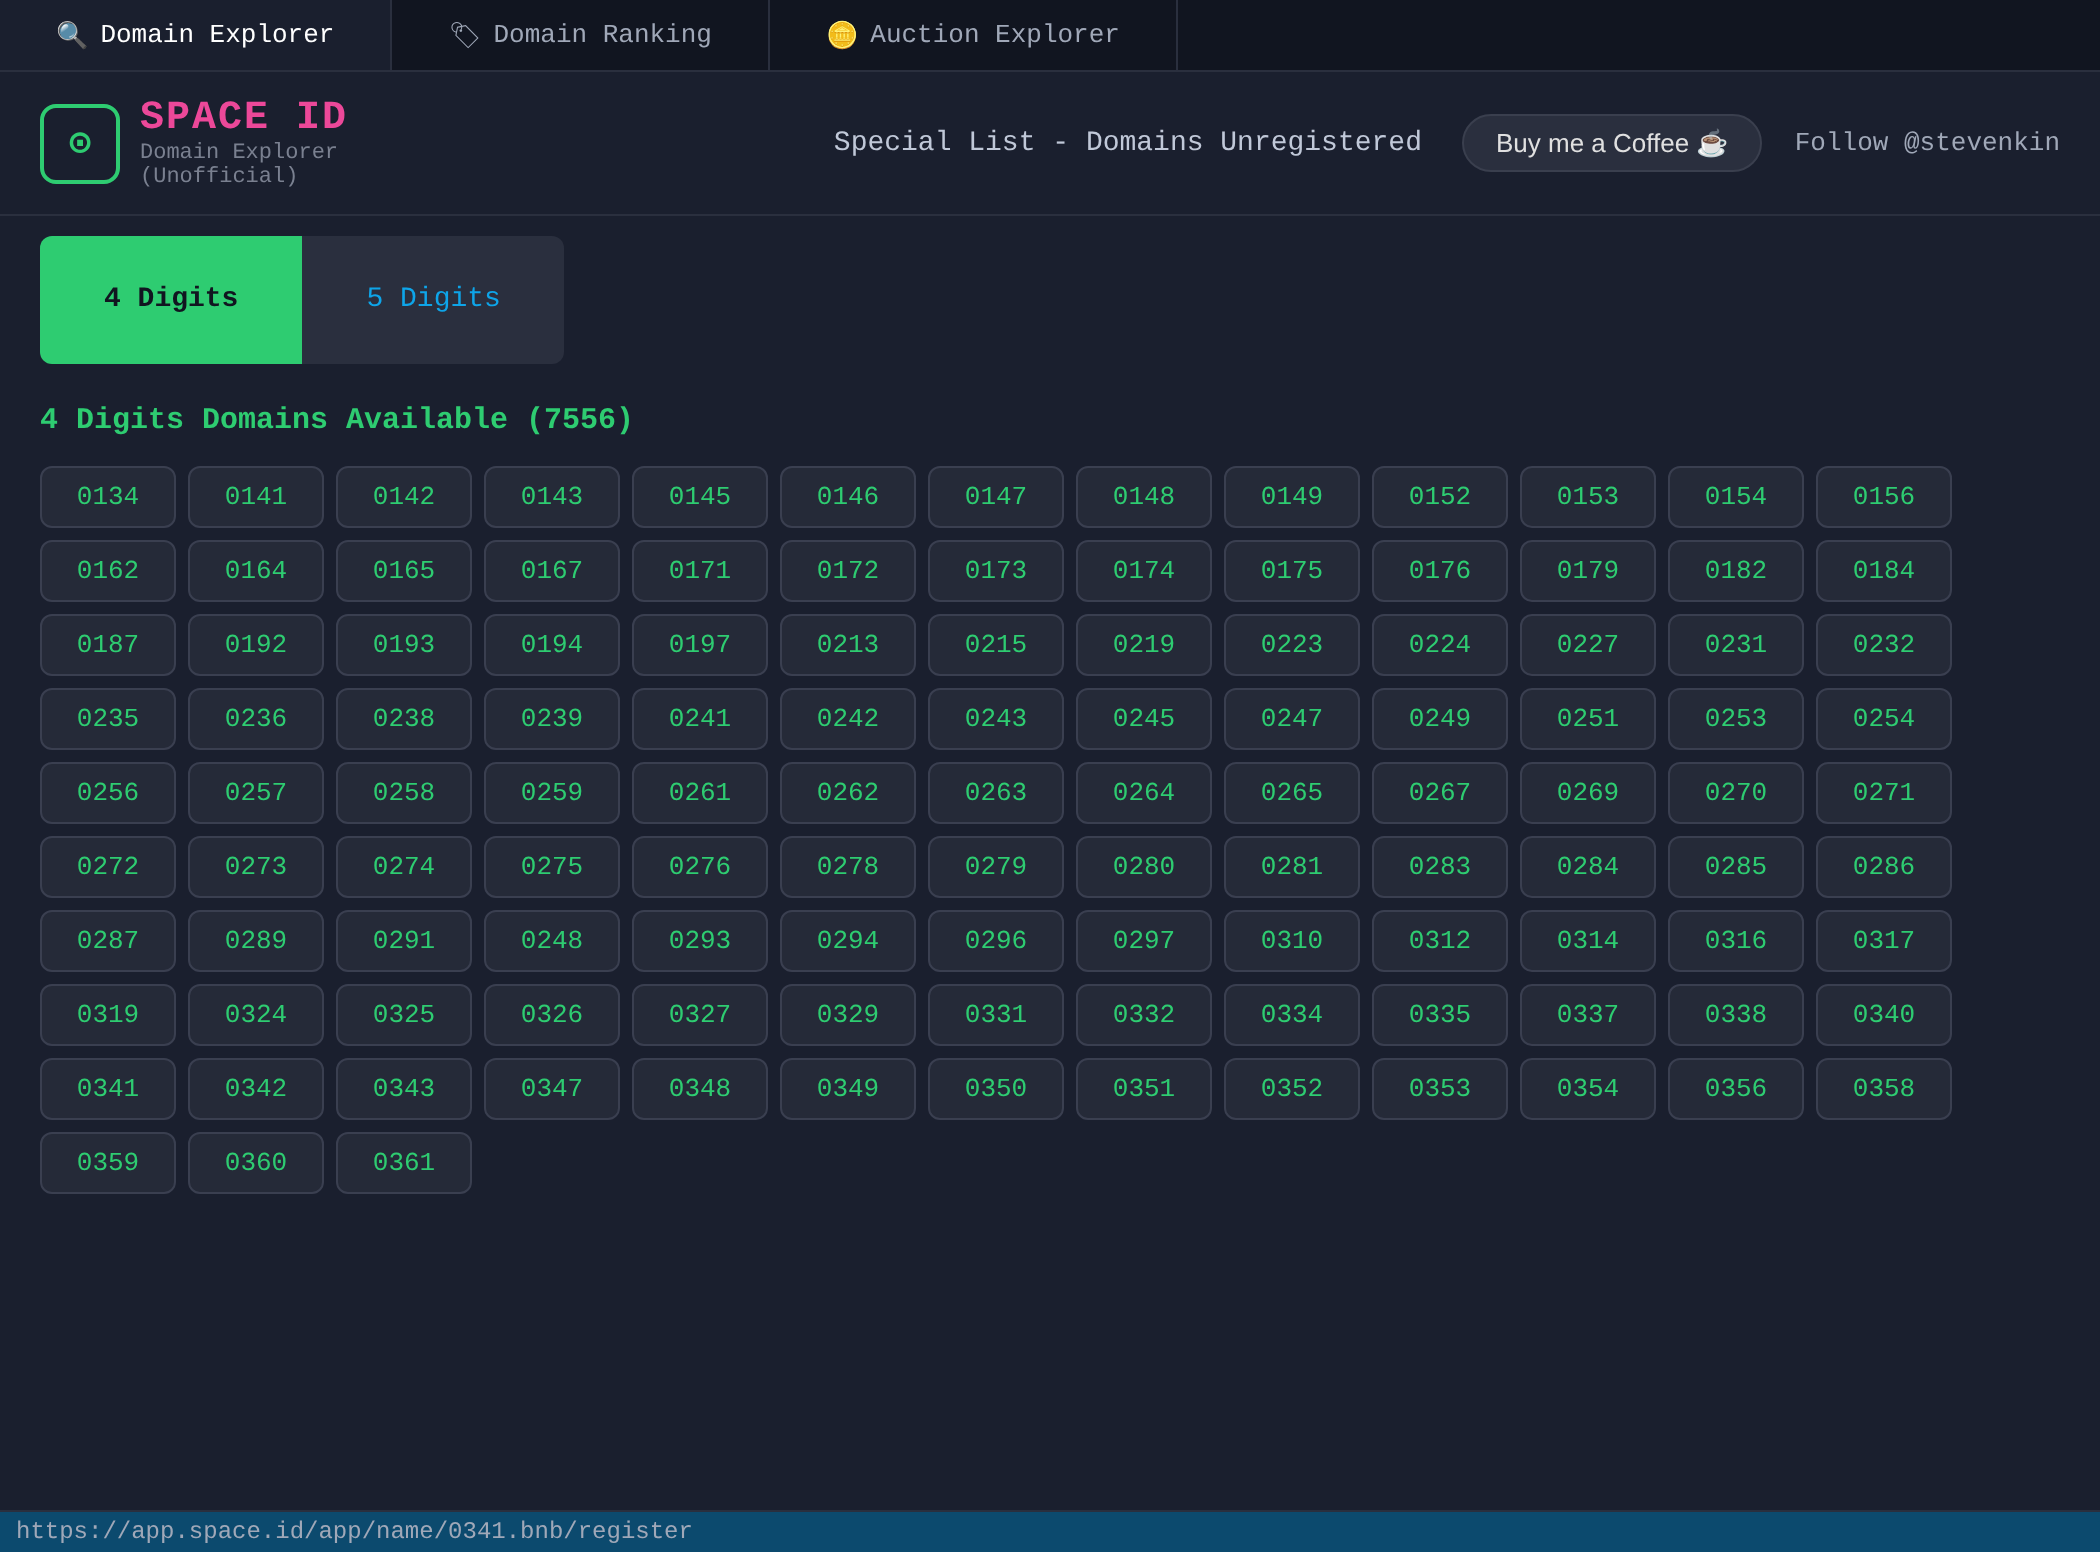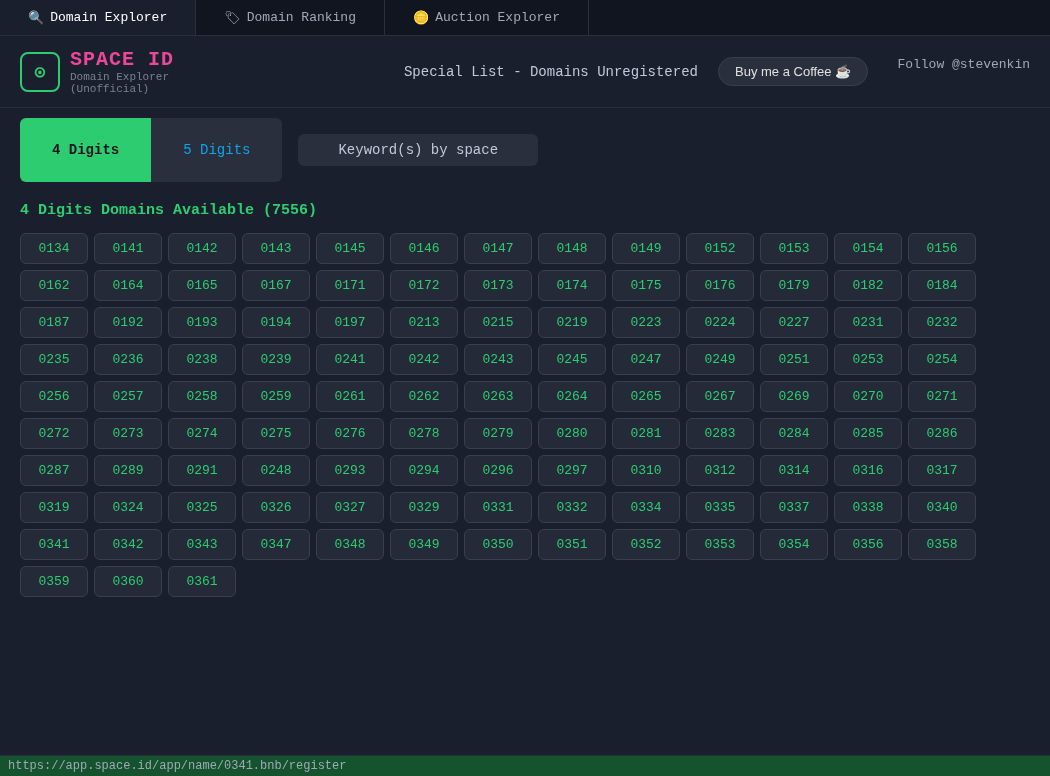--- a/index.html
+++ b/index.html
@@ -83,22 +83,22 @@
       font-size: 11px;
     }
     .header-center {
       flex: 1;
       text-align: right;
       color: #c0c8d8;
       font-size: 14px;
     }
     .header-right {
       display: flex;
-      align-items: flex-start;
-      gap: 29px;
+      align-items: center;
+      gap: 16px;
     }
     .buy-coffee-btn {
       background-color: #2a2f3e;
       color: #e0e0e0;
       border: 1px solid #3a3f4e;
       border-radius: 20px;
       padding: 6px 16px;
       cursor: pointer;
       font-size: 13px;
       display: flex;
@@ -174,21 +174,21 @@
       min-width: 68px;
       text-align: center;
     }
 
     
     .status-bar {
       position: fixed;
       bottom: 0;
       left: 0;
       width: 100%;
-      background-color: #14532d;
+      background-color: #0c4a6e;
       color: #a0a8b8;
       font-size: 12px;
       padding: 3px 8px;
       border-top: 1px solid #2a2f3e;
     }
   </style>
 </head>
 <body>
 
 <nav class="top-nav">
@@ -220,21 +220,20 @@
   <div class="header-center">Special List - Domains Unregistered</div>
   <div class="header-right">
     <button class="buy-coffee-btn">Buy me a Coffee ☕</button>
     <span class="follow-text">Follow @stevenkin</span>
   </div>
 </header>
 
 <div class="tabs-row">
   <button class="tab-btn active">4 Digits</button>
   <button class="tab-btn inactive">5 Digits</button>
-  <button class="tab-btn keyword">Keyword(s) by space</button>
 </div>
 
 <main class="content">
   <div class="section-title">4 Digits Domains Available (7556)</div>
   <div class="domain-grid" id="domain-grid">
   <div class="domain-badge">0134</div>
       <div class="domain-badge">0141</div>
       <div class="domain-badge">0142</div>
       <div class="domain-badge">0143</div>
       <div class="domain-badge">0145</div>

